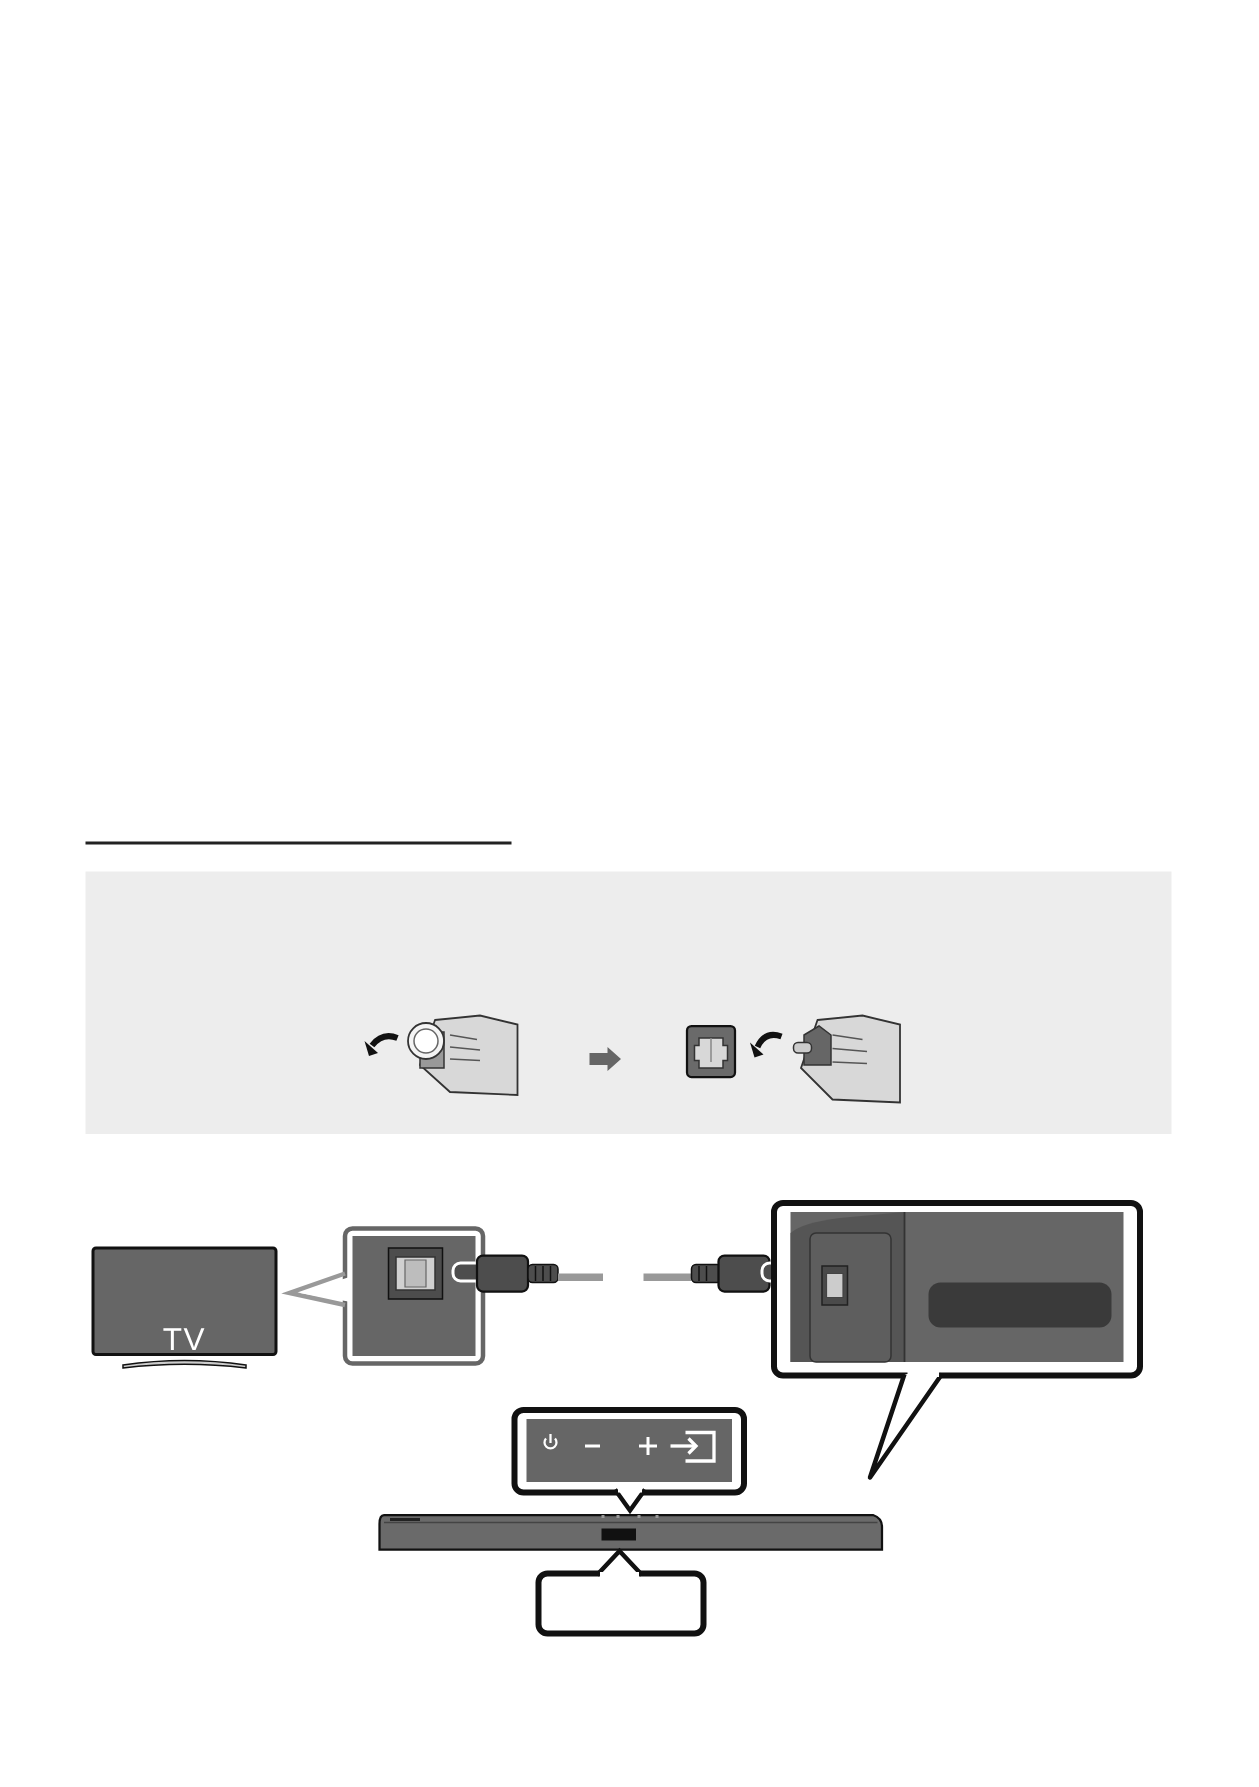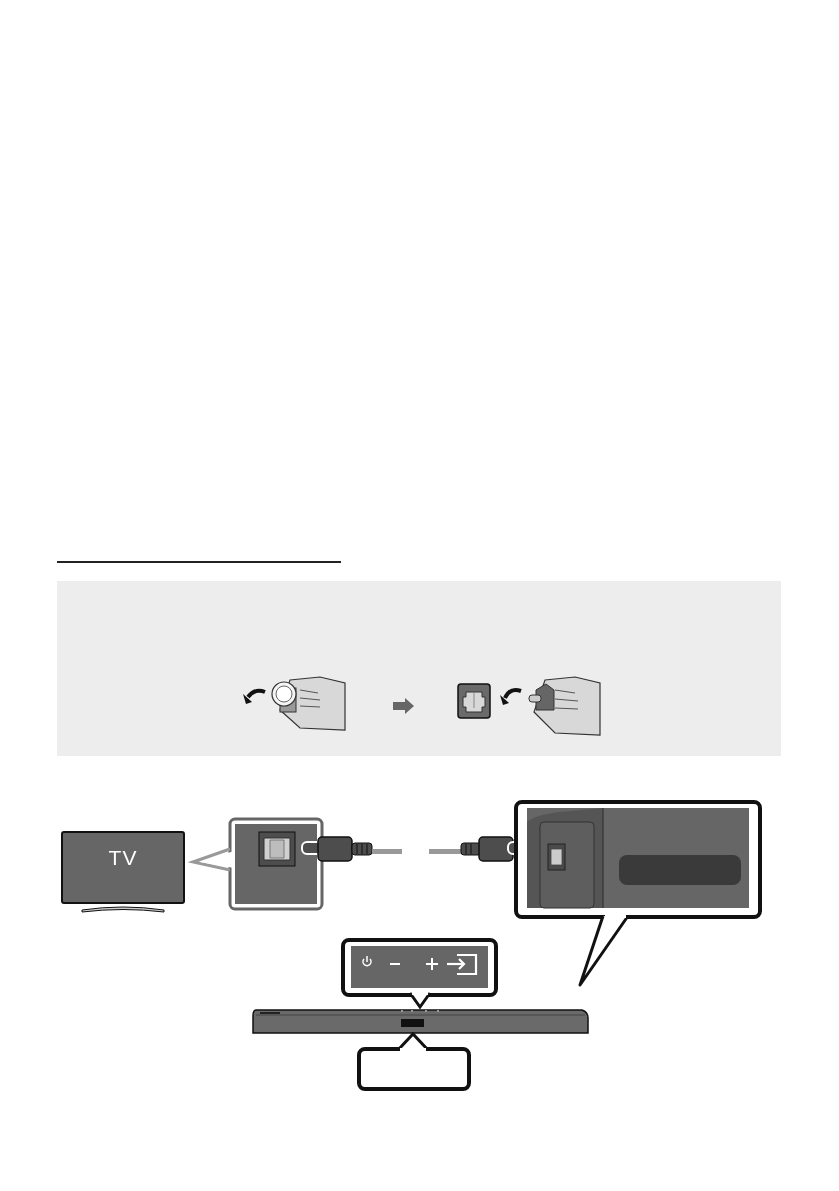--- a/index.html
+++ b/index.html
@@ -1,20 +1,20 @@
 <!DOCTYPE html>
 <html><head>
   <meta charset="utf-8">
   <style>
     html, body { margin: 0; padding: 0; background: #ffffff; }
     body { width: 839px; height: 1191px; position: relative; overflow: hidden; font-family: "Liberation Sans", sans-serif; }
     .abs { position: absolute; }
     .rule { left: 57px; top: 561px; width: 284px; height: 2px; background: #222222; }
     .notebox { left: 57px; top: 581px; width: 724px; height: 175px; background: #ededed; }
-    .tv-label { left: 62px; top: 846px; width: 122px; text-align: center; color: #ffffff; font-size: 21px; letter-spacing: 1px; }
+    .tv-label { left: 62px; top: 882px; width: 122px; text-align: center; color: #ffffff; font-size: 21px; letter-spacing: 1px; }
     svg { position: absolute; left: 0; top: 0; }
   </style>
 </head>
 <body>
 
 <div class="abs rule"></div>
 <div class="abs notebox"></div>
 
 <svg width="839" height="1191" viewBox="0 0 839 1191">
 

